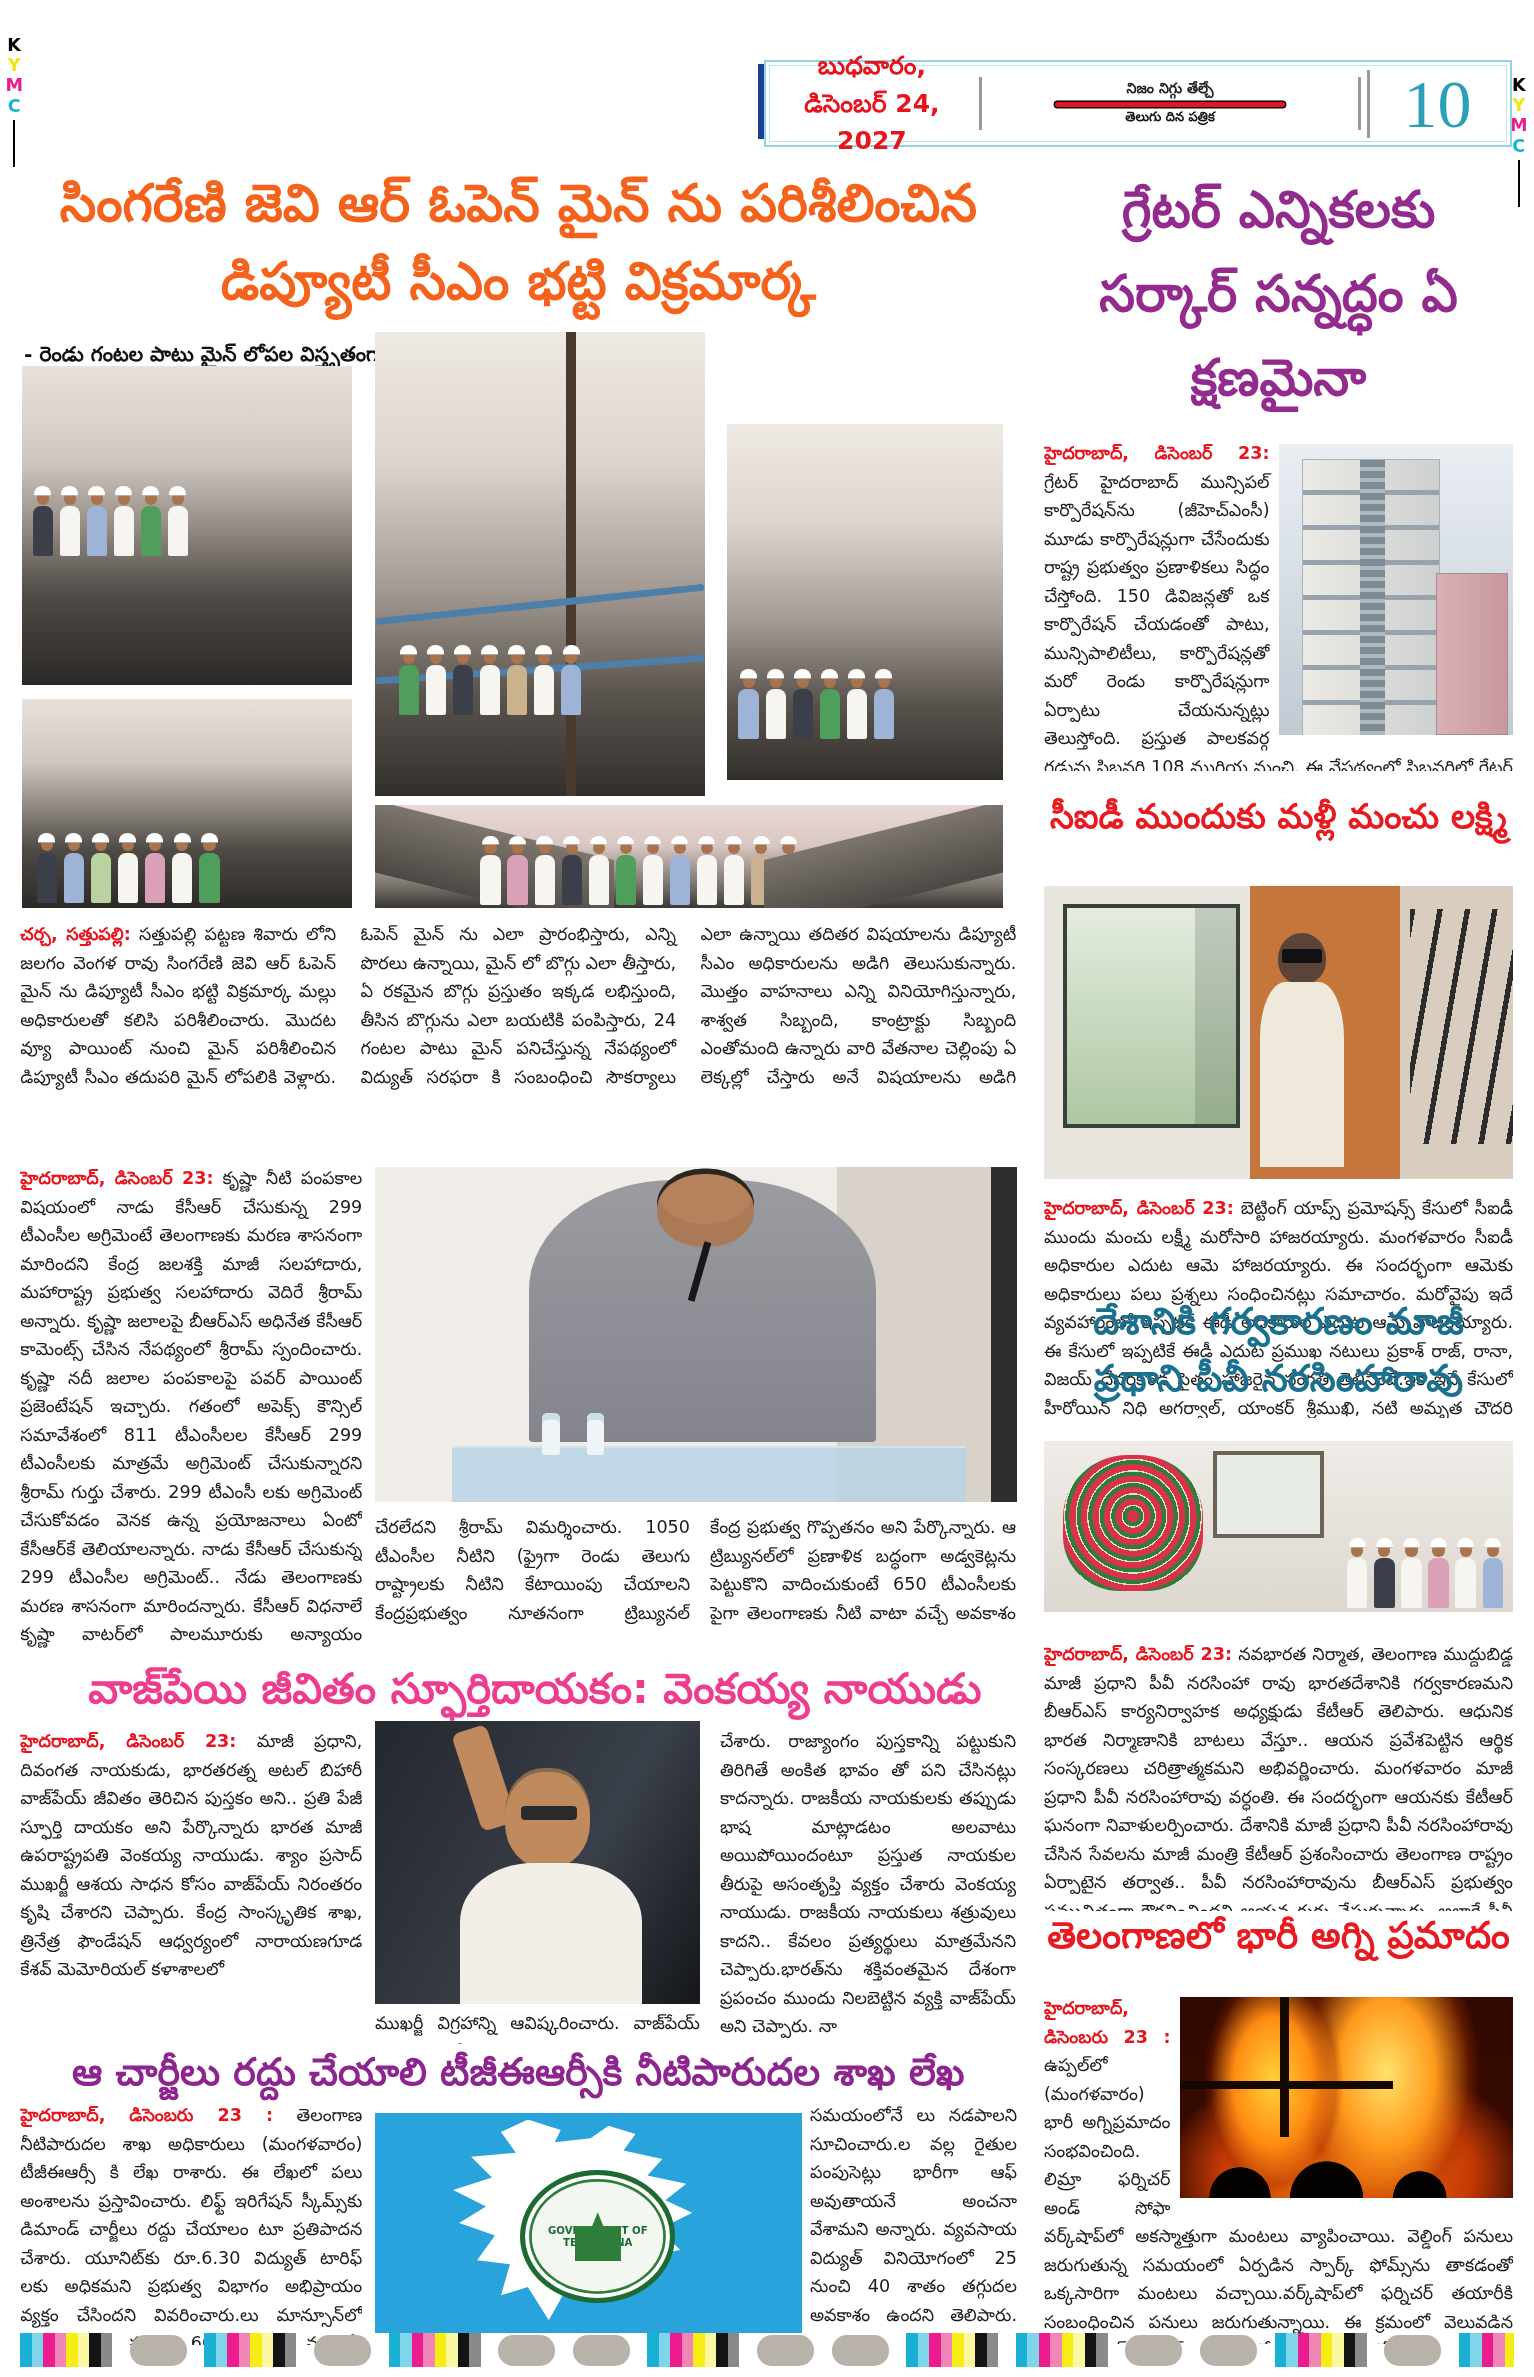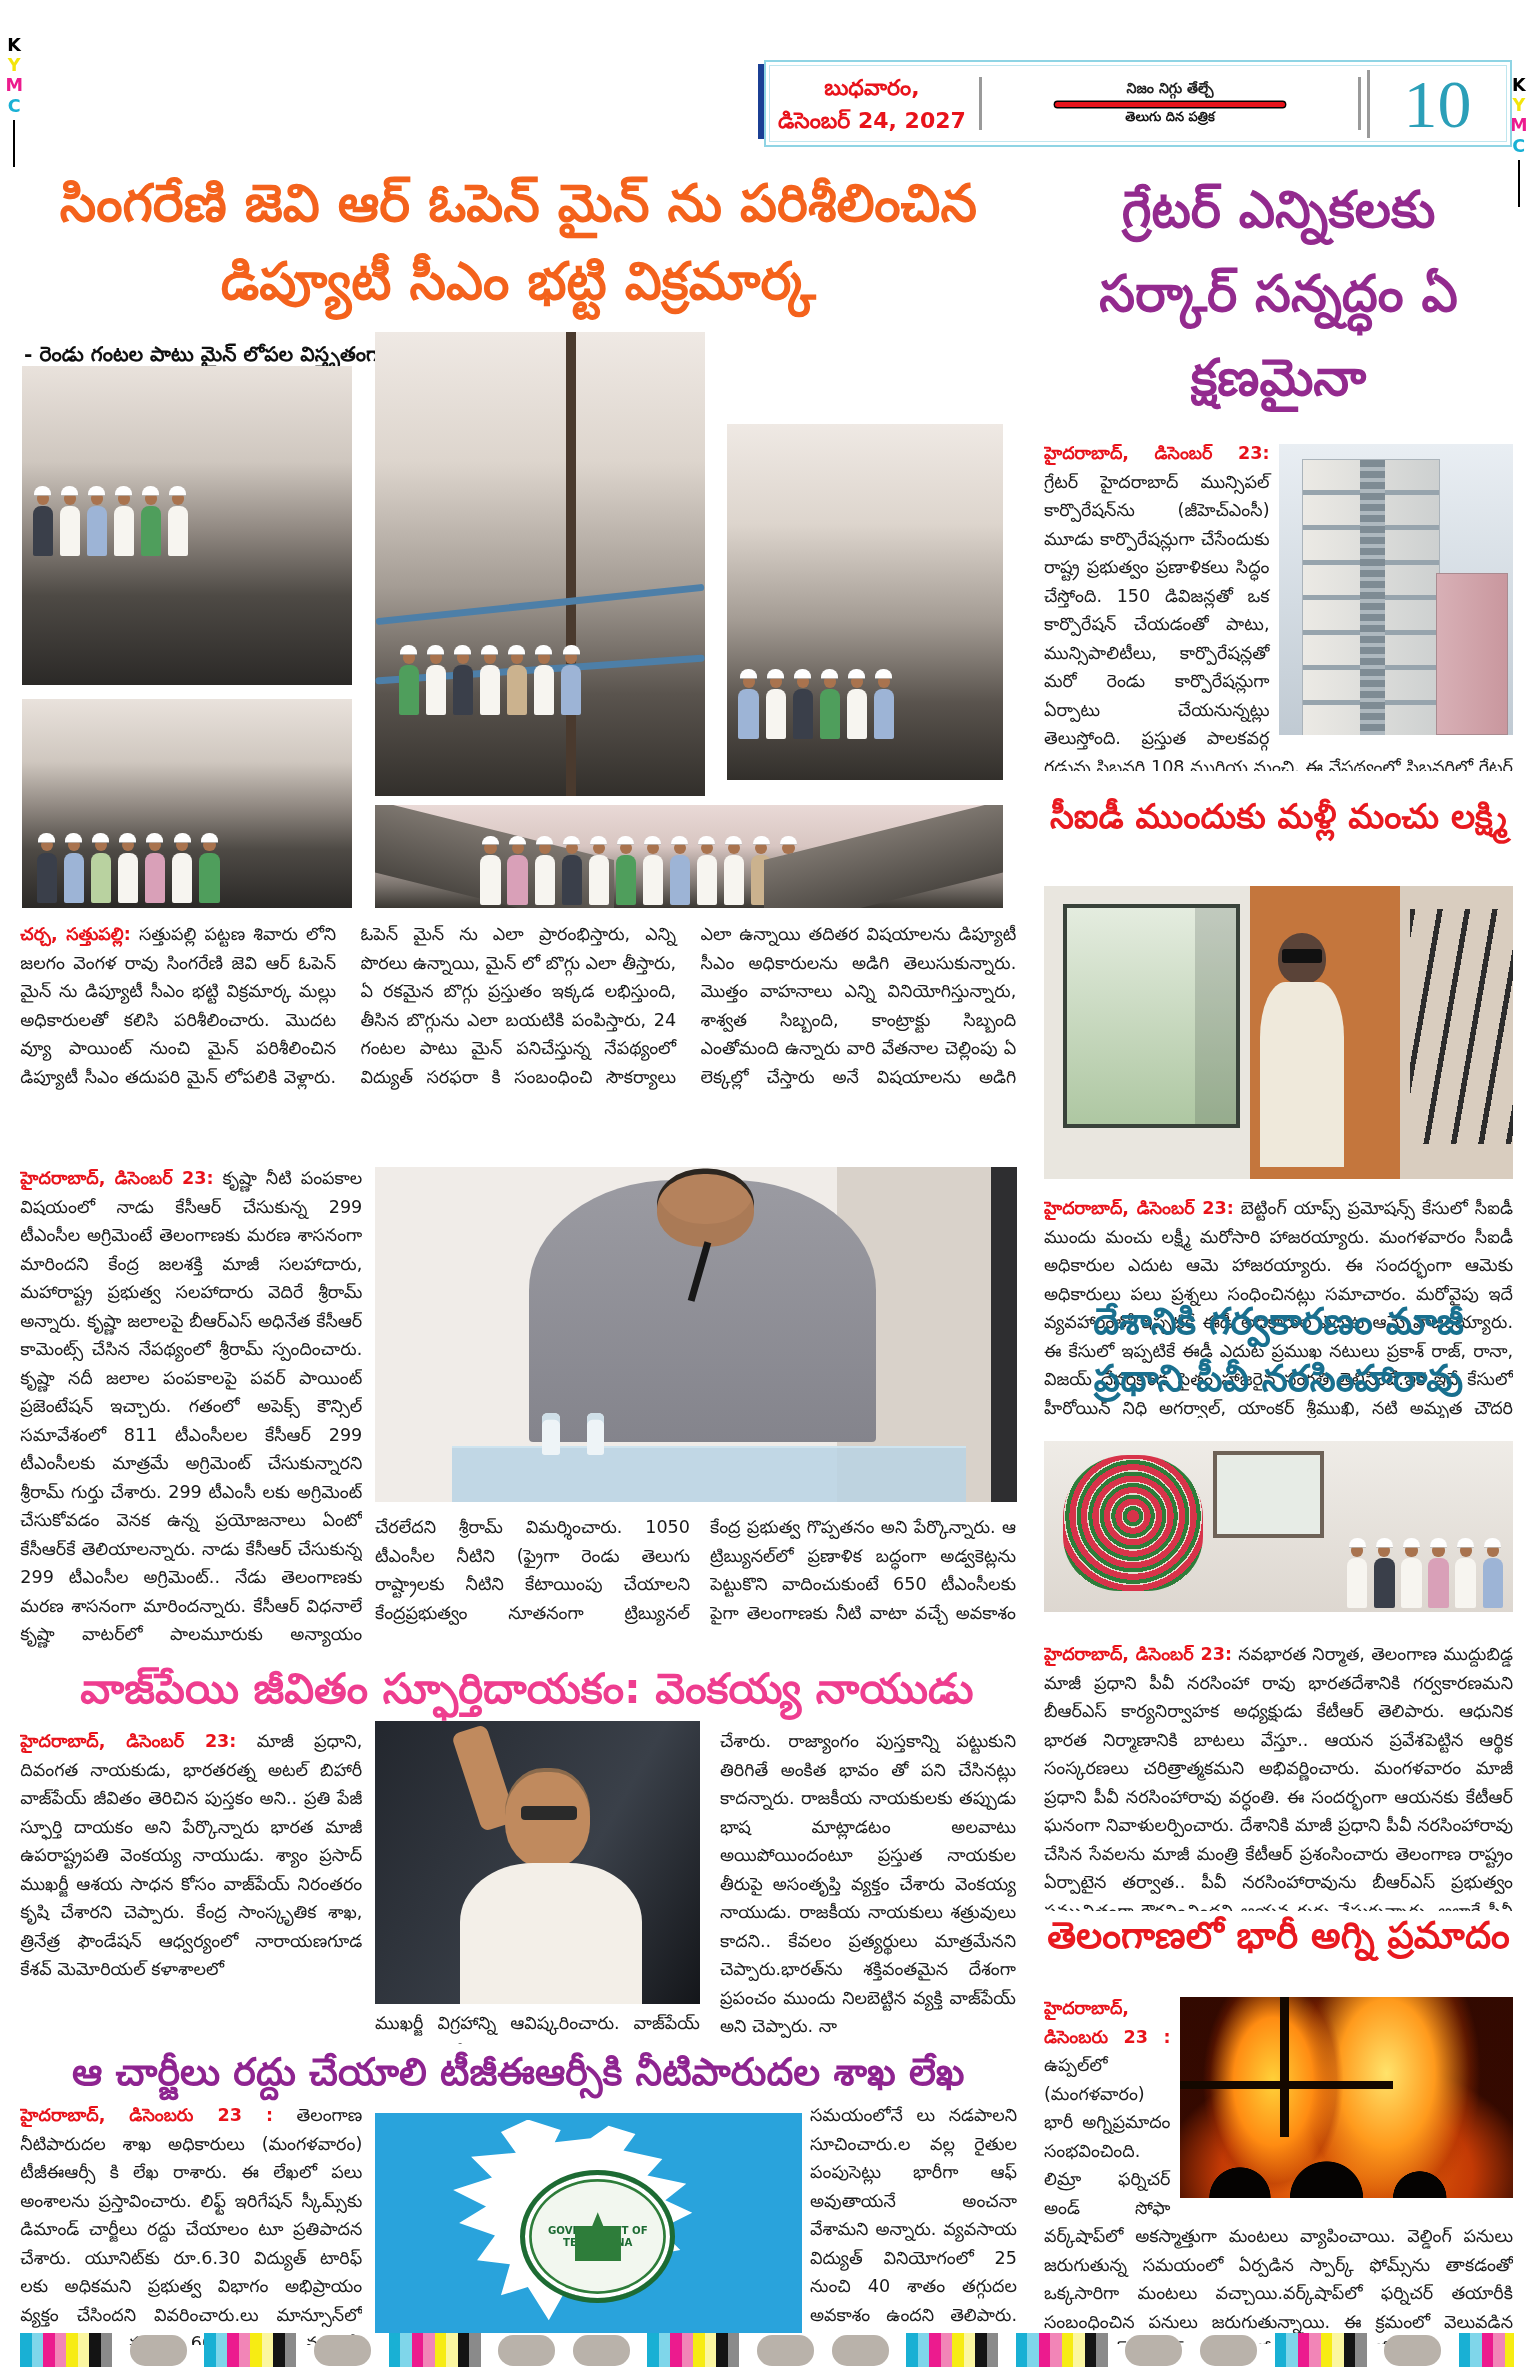--- a/index.html
+++ b/index.html
@@ -6,21 +6,21 @@
   .page{position:relative;width:1534px;height:2377px;background:#fff;overflow:hidden;
         font-family:"DejaVu Sans",sans-serif;color:#161616;}
   .abs{position:absolute;}
   
   .banner{left:37px;top:58px;width:715px;height:71px;background:#1666ae;
           display:flex;align-items:center;justify-content:center;}
   .banner span{color:#fff;font-size:39px;font-weight:bold;letter-spacing:1.4px;}
   .mast-box{left:764px;top:60px;width:744px;height:83px;border:2px solid #8fd4e4;background:#fff;}
   .mast-in{position:absolute;inset:3.4px;border:1.4px solid #bfe6ef;display:flex;align-items:center;}
   .navy-bar{left:758px;top:64px;width:16.3px;height:75px;background:#1b3f94;}
-  .m-date{width:203px;text-align:center;color:#e8131b;font-weight:bold;font-size:22px;line-height:1.5;}
+  .m-date{width:203px;text-align:center;color:#e8131b;font-weight:bold;font-size:25px;line-height:1.5;}
   .vdiv{width:3.4px;height:53px;background:#9a9a9a;margin:0 5.4px;}
   .m-logo{flex:1;text-align:center;position:relative;}
   .tag-top{font-size:14.2px;color:#222;font-weight:bold;}
   .mast-name{font-size:57px;font-weight:bold;color:#e8131b;line-height:.95;
              text-shadow:1.4px 1.4px 0 #000,-1.4px -1.4px 0 #000,1.4px -1.4px 0 #000,-1.4px 1.4px 0 #000;}
   .mast-rule{width:230px;height:5.4px;background:#e8131b;border-radius:3.4px;margin:1.4px auto 1.4px auto;box-shadow:0 0 0 1.4px #000;}
   .tag-bot{font-size:13px;color:#111;font-weight:bold;}
   .m-num{width:136px;text-align:center;color:#2b9fb8;font-size:68px;font-family:"Liberation Serif",serif;
          border-left:3.4px solid #9a9a9a;line-height:1;}
   
@@ -282,21 +282,21 @@
         <span class="person p-pink"></span>
         <span class="person"></span>
         <span class="person p-blue"></span>
     </div>
   </div>
   <div class="abs bt" style="left:1044px;top:1640px;width:469px;height:271px;">
     <span class="dl">హైదరాబాద్, డిసెంబర్ 23:</span>
     <span>నవభారత నిర్మాత, తెలంగాణ ముద్దుబిడ్డ మాజీ ప్రధాని పీవీ నరసింహా రావు భారతదేశానికి గర్వకారణమని బీఆర్ఎస్ కార్యనిర్వాహక అధ్యక్షుడు కేటీఆర్ తెలిపారు. ఆధునిక భారత నిర్మాణానికి బాటలు వేస్తూ.. ఆయన ప్రవేశపెట్టిన ఆర్థిక సంస్కరణలు చరిత్రాత్మకమని అభివర్ణించారు. మంగళవారం మాజీ ప్రధాని పీవీ నరసింహారావు వర్ధంతి. ఈ సందర్భంగా ఆయనకు కేటీఆర్ ఘనంగా నివాళులర్పించారు. దేశానికి మాజీ ప్రధాని పీవీ నరసింహారావు చేసిన సేవలను మాజీ మంత్రి కేటీఆర్ ప్రశంసించారు తెలంగాణ రాష్ట్రం ఏర్పాటైన తర్వాత.. పీవీ నరసింహారావును బీఆర్ఎస్ ప్రభుత్వం సముచితంగా గౌరవించిందని ఆయన గుర్తు చేసుకున్నారు. అలాగే పీవీ నరసింహా రావు శత జయంతి ఉత్సవాలను సైతం కేసీఆర్ ప్రభుత్వం ఘనంగా నిర్వహించిందని చెప్పారు. నెక్లెస్ రోడ్డుతోపాటు వెటర్నరీ యూనివర్సిటీకి పీవీ నరసింహారావు పేరు పెట్టిందని.. వారి విగ్రహాన్ని సైతం ఏర్పాటు చేసిందని కేటీఆర్ వివరించారు.అంతేకాదు పీవీ నరసింహారావుకి భారతరత్న ఇవ్వాలని తెలంగాణ ప్రభుత్వం తరఫున కేంద్ర ప్రభుత్వానికి తీర్మానాన్ని సైతం పంపిందన్నారు. పీవీ నరసింహారావు కుమార్తె వాణిదేవిని ఎమ్మెల్సీ పదవి ఇచ్చి గౌరవించిందని ఆయన పేర్కొన్నారు. ఈ మేరకు తన ఎక్స్ ఖాతా వేదికగా బీఆర్ఎస్ ఎమ్మెల్యే కేటీఆర్ స్పందించారు.</span>
   </div>
 
-  <div class="abs hl hl-pink" style="left:29px;top:1662px;width:996px;">వాజ్‌పేయి జీవితం స్ఫూర్తిదాయకం: వెంకయ్య నాయుడు</div>
+  <div class="abs hl hl-pink" style="left:37px;top:1662px;width:996px;">వాజ్‌పేయి జీవితం స్ఫూర్తిదాయకం: వెంకయ్య నాయుడు</div>
   <div class="abs bt" style="left:20.3px;top:1727px;width:342px;height:316px;">
     <span class="dl">హైదరాబాద్, డిసెంబర్ 23:</span>
     <span>మాజీ ప్రధాని, దివంగత నాయకుడు, భారతరత్న అటల్ బిహారీ వాజ్‌పేయ్ జీవితం తెరిచిన పుస్తకం అని.. ప్రతి పేజీ స్ఫూర్తి దాయకం అని పేర్కొన్నారు భారత మాజీ ఉపరాష్ట్రపతి వెంకయ్య నాయుడు. శ్యాం ప్రసాద్ ముఖర్జీ ఆశయ సాధన కోసం వాజ్‌పేయ్ నిరంతరం కృషి చేశారని చెప్పారు. కేంద్ర సాంస్కృతిక శాఖ, త్రినేత్ర ఫౌండేషన్ ఆధ్వర్యంలో నారాయణగూడ కేశవ్ మెమోరియల్ కళాశాలలో</span>
   </div>
   <div class="abs photo naidu" style="left:375px;top:1721px;width:325px;height:283px;">
     <div class="nd-arm"></div>
     <div class="nd-head"></div>
     <div class="nd-gl"></div>
     <div class="nd-shirt"></div>
   </div>

